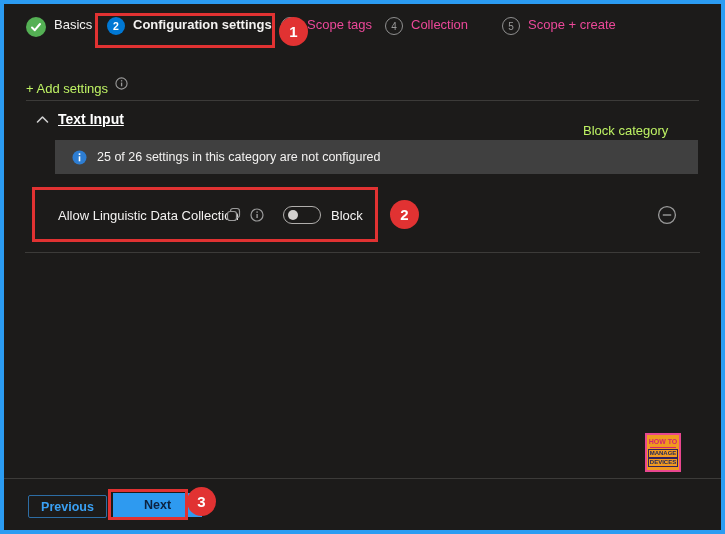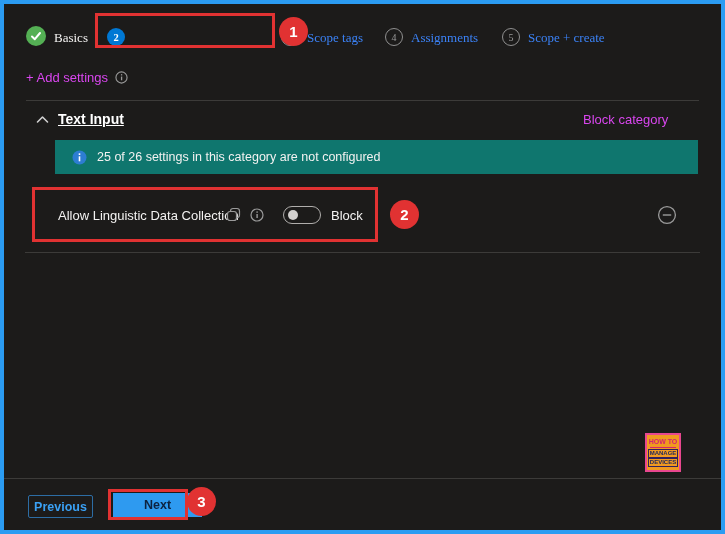--- a/index.html
+++ b/index.html
@@ -8,59 +8,59 @@
     background:#1c1b1a;
     font-family:"Liberation Sans", sans-serif;
     -webkit-font-smoothing:antialiased;
   }
   .abs { position:absolute; }
   .frame {
     position:absolute; inset:0; border:4px solid #2b9cf2;
     pointer-events:none; z-index:60; box-sizing:border-box;
   }
   
-  .step { position:absolute; top:17px; height:29px; display:flex; align-items:flex-end; gap:8px; cursor:pointer;font-family:Liberation Serif, serif; }
+  .step { position:absolute; top:17px; height:29px; display:flex; align-items:flex-start; gap:8px; cursor:pointer; }
   .step-label { font-size:13px; color:#f3f2f1; white-space:nowrap; }
   .step-label.bold { font-weight:700; }
-  .step-label.dim { color:#3b82f6; }
+  .step-label.dim { color:#ec4899; }
   .check-badge { width:20px; height:20px; border-radius:50%; background:#54b054; display:flex; align-items:center; justify-content:center; flex:0 0 auto; }
   .badge { border-radius:50%; display:flex; align-items:center; justify-content:center; flex:0 0 auto; }
   .badge.current { width:18px; height:18px; background:#0078d4; color:#fff; font-size:10.5px; font-weight:700; }
   .badge.future { width:16px; height:16px; border:1px solid #8f8f8f; color:#9a9a9a; font-size:10px; }
   
   .anno-box { position:absolute; border:3px solid #e13232; box-sizing:border-box; z-index:30; pointer-events:none; }
   .anno-circle {
     position:absolute; width:29px; height:29px; border-radius:50%;
     background:#e13232; color:#fff; font-weight:700; font-size:15px;
     display:flex; align-items:center; justify-content:center; z-index:40;
   }
   
-  .link { color:#d946ef; font-size:13px; text-decoration:none; cursor:pointer; white-space:nowrap; }
+  .link { color:#bef264; font-size:13px; text-decoration:none; cursor:pointer; white-space:nowrap;margin-top:11px; }
   .add-settings { left:26px; top:70px; display:flex; align-items:center; gap:7px; }
   .divider { background:#3c3b39; height:1px; }
   .cat-title { left:58px; top:111px; font-size:14px; font-weight:600; color:#fff;text-decoration:underline; }
   .chev-btn { left:32px; top:109px; width:20px; height:20px; display:flex; align-items:center; justify-content:center; cursor:pointer; background:none; border:none; padding:0; }
   
   .banner {
-    left:55px; top:140px; width:643px; height:34px; background:#0f766e;
+    left:55px; top:140px; width:643px; height:34px; background:#404040;
     display:flex; align-items:center; gap:10px; padding-left:17px; box-sizing:border-box;
   }
   .banner-text { font-size:12.5px; color:#f3f2f1; }
   
   .setting-name { left:58px; top:208px; font-size:13px; color:#f3f2f1; }
   .icon-btn { background:none; border:none; padding:0; cursor:pointer; display:flex; align-items:center; justify-content:center; }
   .toggle {
     left:283px; top:206px; width:38px; height:18px; border:1px solid #b0aeac;
     border-radius:10px; box-sizing:border-box; background:transparent; cursor:pointer; padding:0;
   }
   .knob { position:absolute; left:4px; top:3px; width:10px; height:10px; border-radius:50%; background:#d2d0ce; }
   .setting-value { left:331px; top:208px; font-size:13px; color:#f3f2f1;text-align:center; }
   
   .btn-secondary {
-    left:28px; top:495px; width:65px; height:23px; background:transparent;
+    left:28px; top:495px; width:79px; height:23px; background:transparent;
     border:1px solid #2d6da4; border-radius:2px; color:#3aa0f3;
     font-size:12.5px; font-weight:700; font-family:"Liberation Sans",sans-serif;
     display:flex; align-items:center; justify-content:center; cursor:pointer;
   }
   .btn-primary {
     left:113px; top:493px; width:89px; height:24px; background:#2e9af0;
     border:none; color:#0d2240; font-size:12.5px; font-weight:700;
     font-family:"Liberation Sans",sans-serif;
     display:flex; align-items:center; justify-content:center; cursor:pointer;
   }
@@ -84,30 +84,31 @@
   <span class="check-badge">
     <svg width="12" height="12" viewBox="0 0 12 12">
         <polyline points="2,6.5 4.8,9.2 10,3" fill="none" stroke="#ffffff" stroke-width="2" stroke-linecap="round" stroke-linejoin="round"></polyline>
       </svg>
   </span>
   <span class="step-label">Basics</span>
 </div>
 
 <div class="step" style="left:107px">
   <span class="badge current">2</span>
+  <span class="step-label bold">Configuration settings</span>
 </div>
 
 <div class="step" style="left:281px">
   <span class="badge future">3</span>
   <span class="step-label dim">Scope tags</span>
 </div>
 
 <div class="step" style="left:385px">
   <span class="badge future">4</span>
-  <span class="step-label dim">Assignments</span>
+  <span class="step-label dim">Collection</span>
 </div>
 
 <div class="step" style="left:502px">
   <span class="badge future">5</span>
   <span class="step-label dim">Scope + create</span>
 </div>
 
 <div class="anno-box" style="left:95px; top:13px; width:180px; height:35px;"></div>
 <div class="anno-circle" style="left:279px; top:17px;">1</div>
 

